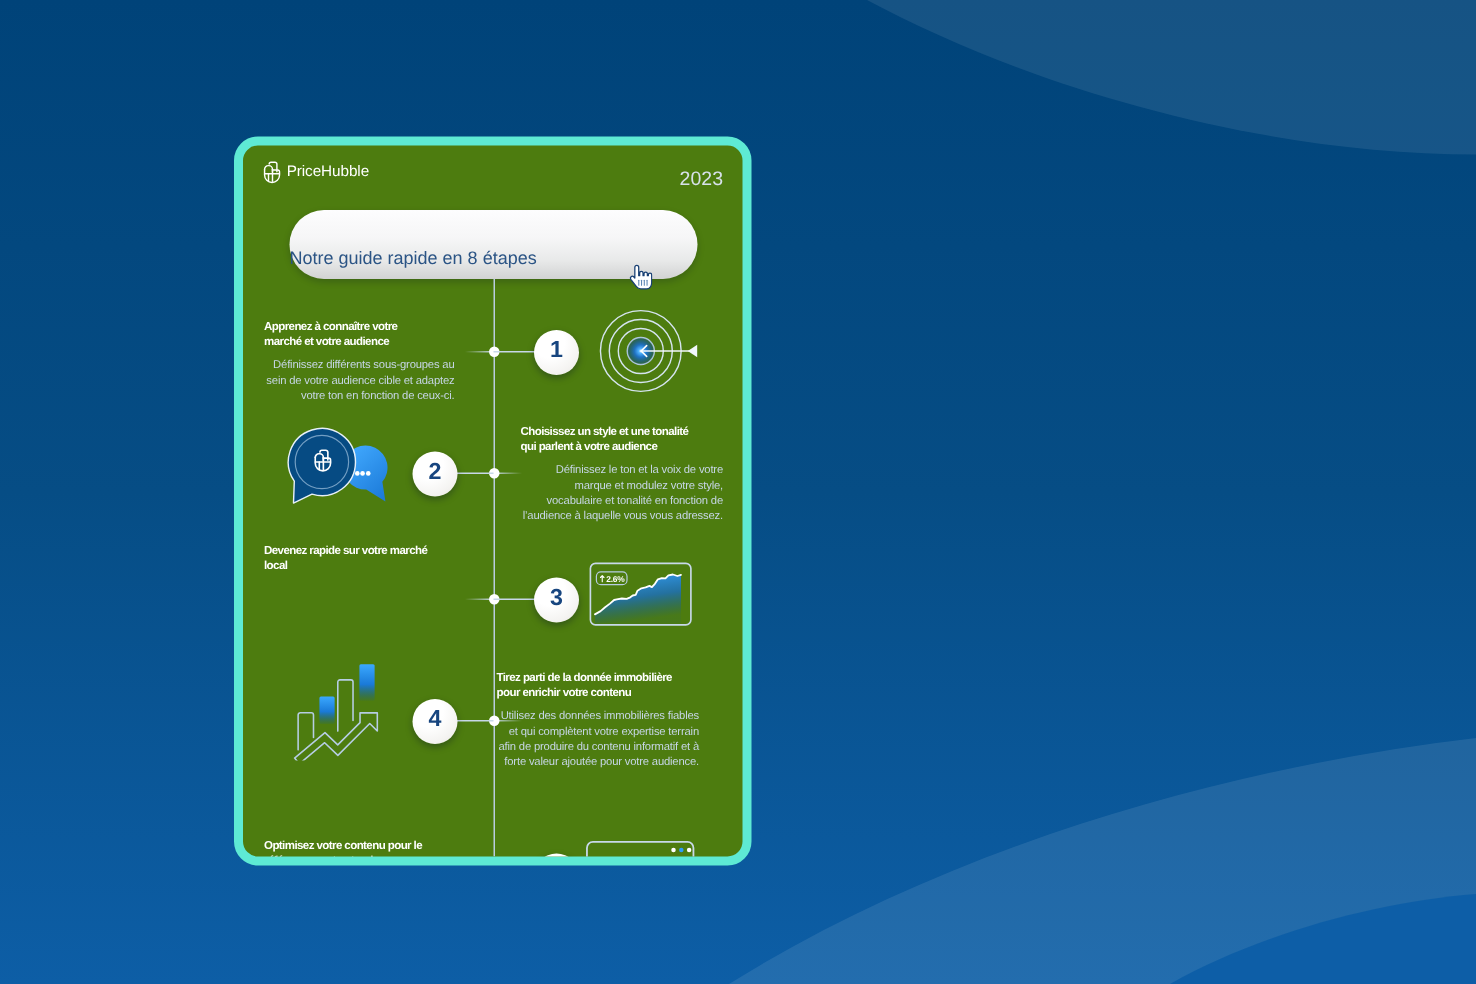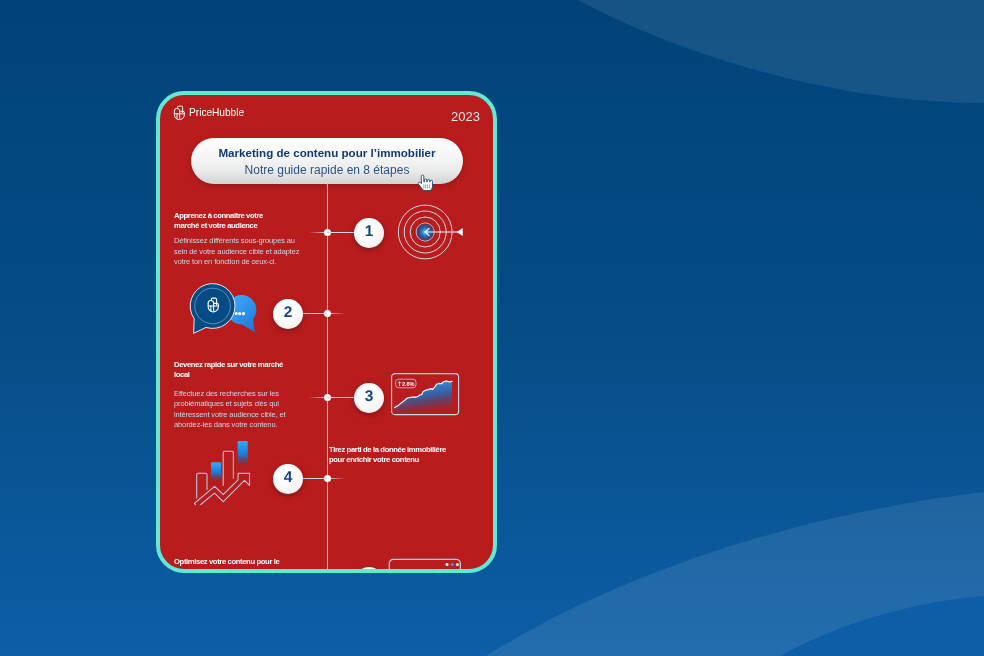--- a/index.html
+++ b/index.html
@@ -2,38 +2,38 @@
 <html><head>
 <meta charset="utf-8">
 <style>
   html,body{margin:0;padding:0;}
   body{width:984px;height:656px;overflow:hidden;background:#004379;
        font-family:"Liberation Sans",sans-serif;-webkit-font-smoothing:antialiased;}
   .stage{position:relative;width:984px;height:656px;overflow:hidden;}
   .bg-svg{position:absolute;left:0;top:0;width:984px;height:656px;}
 
   .card{position:absolute;left:156px;top:91px;width:333px;height:474px;
-        border:4px solid #5eead4;border-radius:28px;overflow:hidden;
-        background:#b91c1c;}
+        border:6px solid #5eead4;border-radius:16px;overflow:hidden;
+        background:#4d7c0f;}
 
   .card-inner{position:absolute;inset:0;overflow:hidden;}
 
   
   .hdr{position:absolute;left:13px;top:10px;right:13px;height:20px;}
   .brand{position:absolute;left:0;top:0;display:flex;align-items:center;gap:3.6px;}
   .brand-name{font-size:10.2px;color:#ffffff;letter-spacing:-0.05px;line-height:1;}
   .year{position:absolute;right:0;top:5px;font-size:13px;color:#d7e1ea;line-height:1;}
 
   
   .pill{position:absolute;left:31px;top:43px;width:272px;height:46px;
         border-radius:23px;background:linear-gradient(180deg,#fdfdfe 0%,#f6f6f7 40%,#e9eaea 72%,#d2d3d3 100%);
         box-shadow:0 2px 5px rgba(0,16,38,.22);}
   .pill-t1{position:absolute;left:0;right:0;top:8.5px;text-align:center;
            font-size:11.6px;font-weight:bold;color:#123a72;line-height:1;}
-  .pill-t2{position:absolute;left:0;right:0;top:25.5px;text-align:center;
+  .pill-t2{position:absolute;left:0;right:0;top:25.5px;text-align:left;
            font-size:12px;color:#2b5485;line-height:1;}
 
   .cursor{position:absolute;left:257px;top:79px;width:16px;height:18.4px;z-index:5;}
 
   
   .spine{position:absolute;left:167px;top:89px;width:1.2px;height:385px;background:#b9cde0;}
 
   .node{position:absolute;width:7px;height:7px;border-radius:50%;background:#ffffff;}
 
   .circ{position:absolute;width:30px;height:30px;border-radius:50%;
@@ -41,21 +41,21 @@
         box-shadow:0 2px 5px rgba(0,18,40,.35);
         display:flex;align-items:center;justify-content:center;}
   .circ span{font-size:15.5px;font-weight:bold;color:#17457f;line-height:1;padding-bottom:1px;
              -webkit-font-smoothing:antialiased;text-rendering:geometricPrecision;}
 
   .lead{position:absolute;height:1.2px;background:#c7d8e8;}
   .lead.fade{background:linear-gradient(90deg,rgba(199,216,232,0) 0%,#c7d8e8 100%);}
   .lead.fadeR{background:linear-gradient(90deg,#c7d8e8 0%,rgba(199,216,232,0) 100%);}
 
   h3{margin:0;font-size:7.7px;font-weight:bold;color:#ffffff;line-height:10.4px;letter-spacing:-0.39px;}
-  p.body{margin:0;font-size:7.5px;color:#c6d6e6;line-height:10.35px;letter-spacing:-0.12px;}
+  p.body{margin:0;font-size:7.5px;color:#c6d6e6;line-height:10.35px;letter-spacing:-0.12px;text-align:right;}
   .txt{position:absolute;}
   .txt .sp{height:4.5px;}
 
   .icon{position:absolute;}
 </style>
 </head>
 <body>
 
 <div class="stage">
 
@@ -87,21 +87,20 @@
             <path d="M6.3 12.6 v6.0"></path>
             <path d="M9.5 9.0 v9.6"></path>
           </g>
         </svg>
         <span class="brand-name">PriceHubble</span>
       </div>
       <div class="year">2023</div>
     </div>
 
     <div class="pill">
-      <div class="pill-t1">Marketing de contenu pour l’immobilier</div>
       <div class="pill-t2">Notre guide rapide en 8 étapes</div>
     </div>
 
     <svg class="cursor" viewBox="0 0 32 37">
       <path d="M8.4 4.6 a2.6 2.6 0 0 1 5.2 0 V15.6 h1.3 V12.2 a2.25 2.25 0 0 1 4.5 0 v3.4 h1.3 V13.2 a2.25 2.25 0 0 1 4.5 0 v2.4 h1.3 V14.6 a2.25 2.25 0 0 1 4.5 0 V25.2 c0 4.2-2.6 8.2-6.9 8.2 H16.4 c-2.4 0-4.3-1.1-5.8-3.0 L3.0 20.6 a2.6 2.6 0 0 1 3.9-3.4 l1.5 1.7 Z" fill="#ffffff" stroke="#173f73" stroke-width="1.7" stroke-linejoin="round" stroke-linecap="round"></path>
       <g stroke="#5d87b4" stroke-width="1.45" stroke-linecap="round">
         <path d="M13.7 21.8 V28.4"></path>
         <path d="M17.4 21.8 V28.4"></path>
         <path d="M21.1 21.8 V28.4"></path>
         <path d="M24.8 21.8 V28.4"></path>
@@ -136,20 +135,25 @@
         <circle cx="31.2" cy="32.0" r="21.0"></circle>
         <circle cx="31.2" cy="32.0" r="15.0"></circle>
         <circle cx="31.2" cy="32.0" r="9.0"></circle>
       </g>
       <circle cx="31.2" cy="32.0" r="9.8" fill="url(#bullCore)"></circle>
       <path d="M31.8 32 H65.6" stroke="#f2f7fc" stroke-width="1.05"></path>
       <path d="M35.1 28.4 L31.4 32 L35.1 35.6" fill="none" stroke="#ffffff" stroke-width="1.1" stroke-linecap="round" stroke-linejoin="round"></path>
       <path d="M68.8 27.9 L68.8 36.1 L62.5 32 Z" fill="#f2f7fc"></path>
     </svg>
 
+    <div class="txt" style="left:185px;top:186px;width:135px;">
+      <h3 style="width:113px">Choisissez un style et une tonalité qui parlent à votre audience</h3>
+      <div class="sp"></div>
+      <p class="body">Définissez le ton et la voix de votre marque et modulez votre style, vocabulaire et tonalité en fonction de l’audience à laquelle vous vous adressez.</p>
+    </div>
     <div class="lead fadeR" style="left:167px;top:217.9px;width:19px;"></div>
     <div class="node" style="left:164px;top:215px;"></div>
     <div class="lead" style="left:142px;top:217.9px;width:25px;"></div>
     <div class="circ" style="left:113px;top:203.5px;">
       <span>2</span>
     </div>
     <svg class="icon" style="left:29px;top:185px;width:72px;height:58px;" viewBox="0 0 72 58">
       <defs>
         <linearGradient id="bub2" x1="0.12" y1="0.02" x2="0.82" y2="1">
           <stop offset="0" stop-color="#42aaff"></stop>
@@ -168,21 +172,20 @@
         <path d="M3.14 9.0 v4.6 a6.0 6.0 0 0 0 12.0 0 v-2.5 a1.55 1.55 0 0 0 -1.55 -1.55 h-4.1"></path>
         <path d="M3.25 12.6 h11.8"></path>
         <path d="M6.3 12.6 v6.0"></path>
         <path d="M9.5 9.0 v9.6"></path>
       </g>
     </svg>
 
     <div class="txt" style="left:14px;top:265px;width:113px;">
       <h3 style="width:110px">Devenez rapide sur votre marché local</h3>
       <div class="sp" style="height:8px"></div>
-      <p class="body">Effectuez des recherches sur les problématiques et sujets clés qui intéressent votre audience cible, et abordez-les dans votre contenu.</p>
     </div>
     <div class="lead fade" style="left:148px;top:301.9px;width:19px;"></div>
     <div class="node" style="left:164px;top:299px;"></div>
     <div class="lead" style="left:167px;top:301.9px;width:29px;"></div>
     <div class="circ" style="left:194px;top:287.5px;">
       <span>3</span>
     </div>
     <svg class="icon" style="left:230px;top:277px;width:70px;height:45px;" viewBox="0 0 70 45">
       <defs>
         <linearGradient id="areaFill" x1="0" y1="0" x2="0.25" y2="1">
@@ -200,20 +203,21 @@
         <path d="M4.6 35.6 L8.4 33.4 L11.2 31.0 L14.6 28.4 L17.4 26.0 L19.2 25.6 L22.6 25.0 L25.8 25.2 L28.2 24.2 L29.8 23.0 L31.8 22.6 L33.0 19.8 L35.6 18.2 L38.4 17.6 L41.0 16.6 L42.6 17.4 L44.6 15.2 L46.6 12.2 L49.2 11.4 L51.6 11.6 L53.6 9.6 L56.6 9.0 L59.6 10.0 L62.0 9.2" fill="none" stroke="#ffffff" stroke-width="1.2" stroke-linejoin="round" stroke-linecap="round"></path>
       </g>
       <rect x="5.6" y="7.2" width="20.4" height="8.6" rx="3.0" fill="none" stroke="#b7cde2" stroke-width="0.8"></rect>
       <path d="M9.5 13.8 V9.9 M8.35 11.0 L9.5 9.75 L10.65 11.0" fill="none" stroke="#ffffff" stroke-width="0.75" stroke-linecap="round" stroke-linejoin="round"></path>
       <text x="12.1" y="14.1" fill="#ffffff" font-size="5.6" font-family="Liberation Sans, sans-serif" font-weight="bold" letter-spacing="-0.12">2.6%</text>
     </svg>
 
     <div class="txt" style="left:169px;top:350px;width:135px;">
       <h3 style="width:118px">Tirez parti de la donnée immobilière pour enrichir votre contenu</h3>
       <div class="sp"></div>
+      <p class="body">Utilisez des données immobilières fiables et qui complètent votre expertise terrain afin de produire du contenu informatif et à forte valeur ajoutée pour votre audience.</p>
     </div>
     <div class="lead fadeR" style="left:167px;top:382.9px;width:19px;"></div>
     <div class="node" style="left:164px;top:380px;"></div>
     <div class="lead" style="left:142px;top:382.9px;width:25px;"></div>
     <div class="circ" style="left:113px;top:368.5px;">
       <span>4</span>
     </div>
     <svg class="icon" style="left:33px;top:344px;width:58px;height:66px;" viewBox="0 0 58 66">
       <defs>
         <linearGradient id="barG" x1="0" y1="0" x2="0" y2="1">

